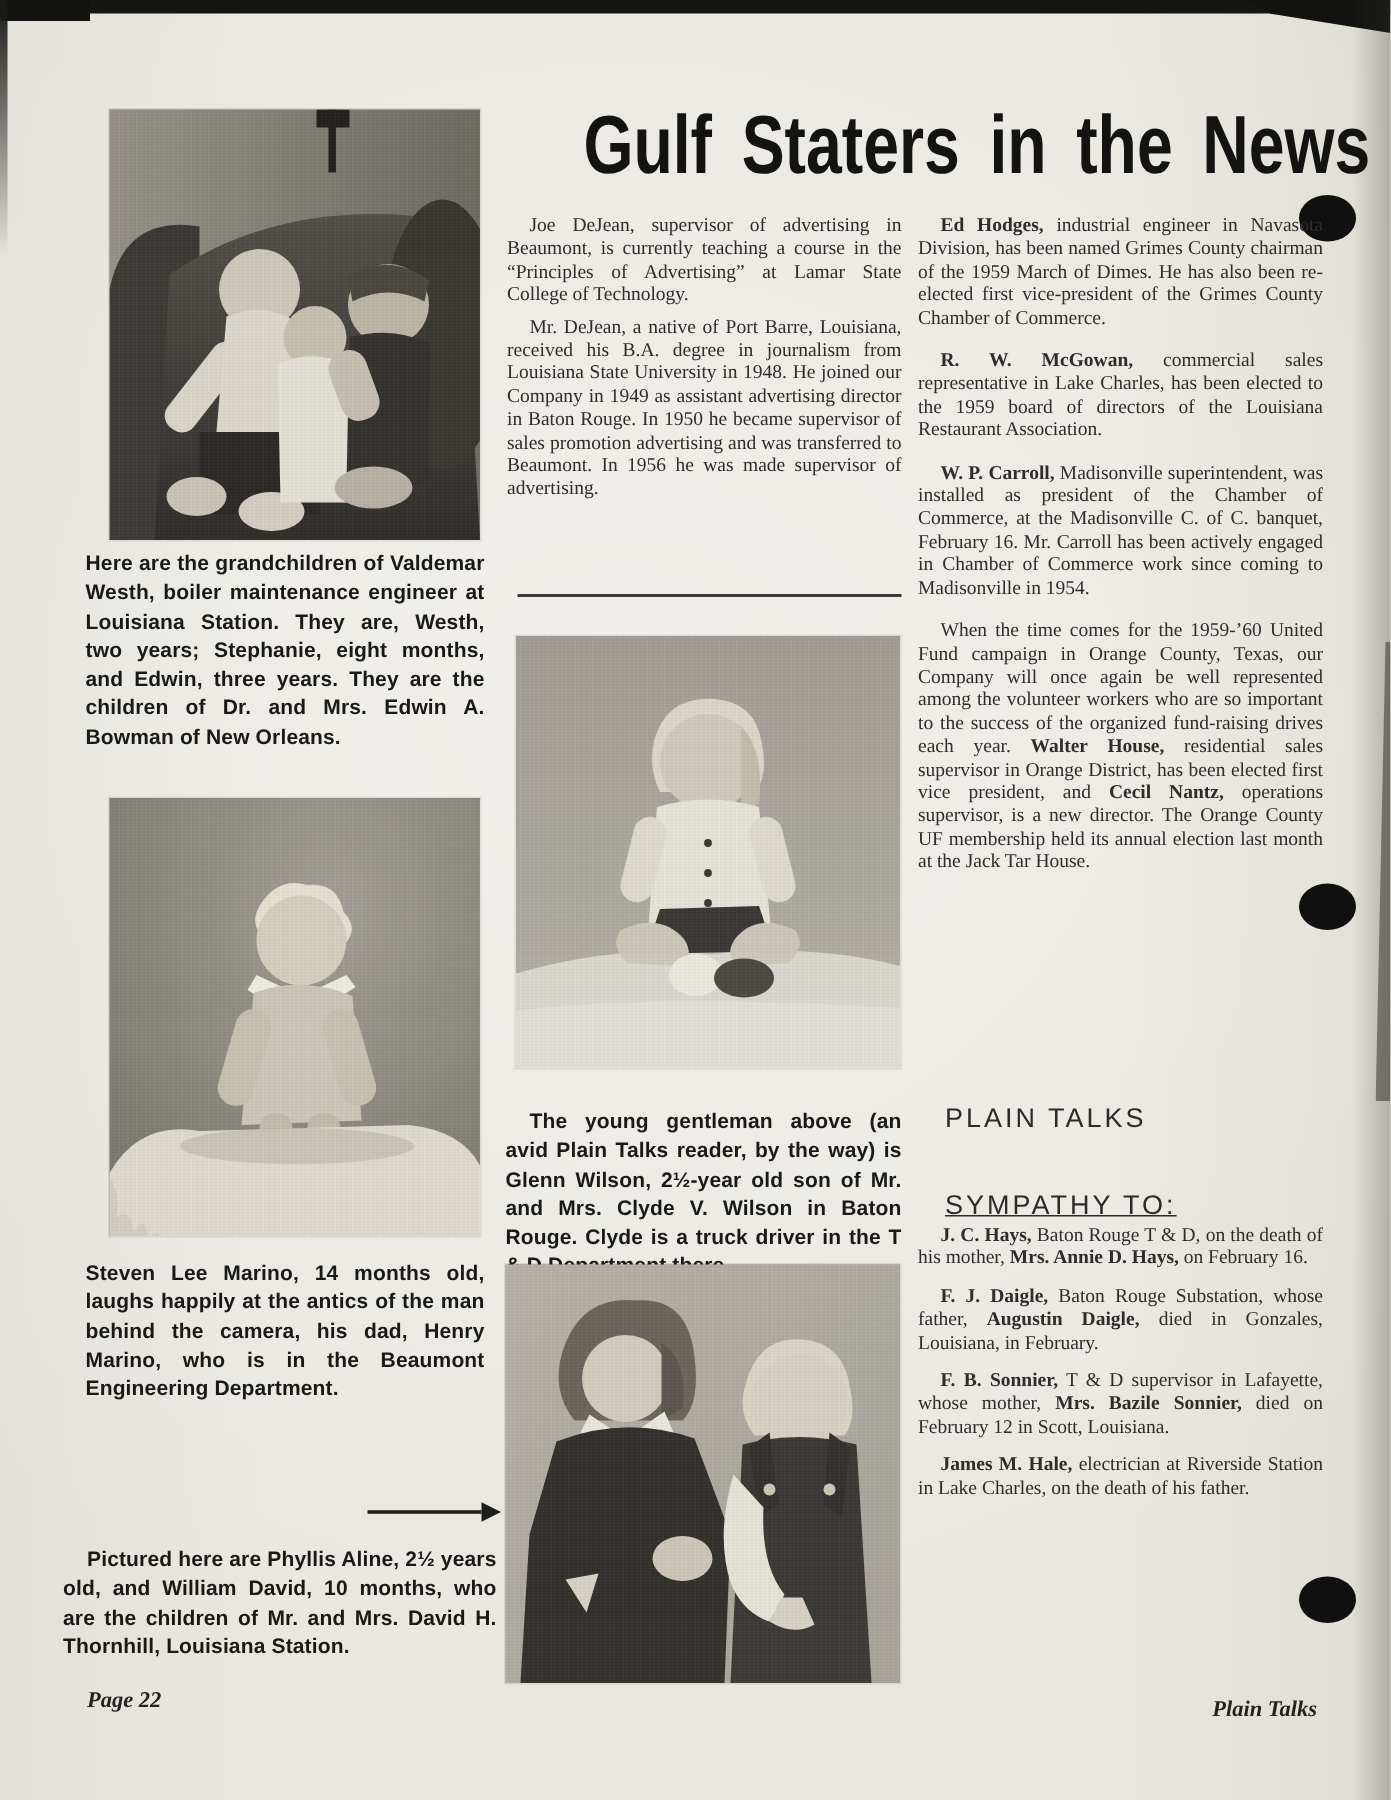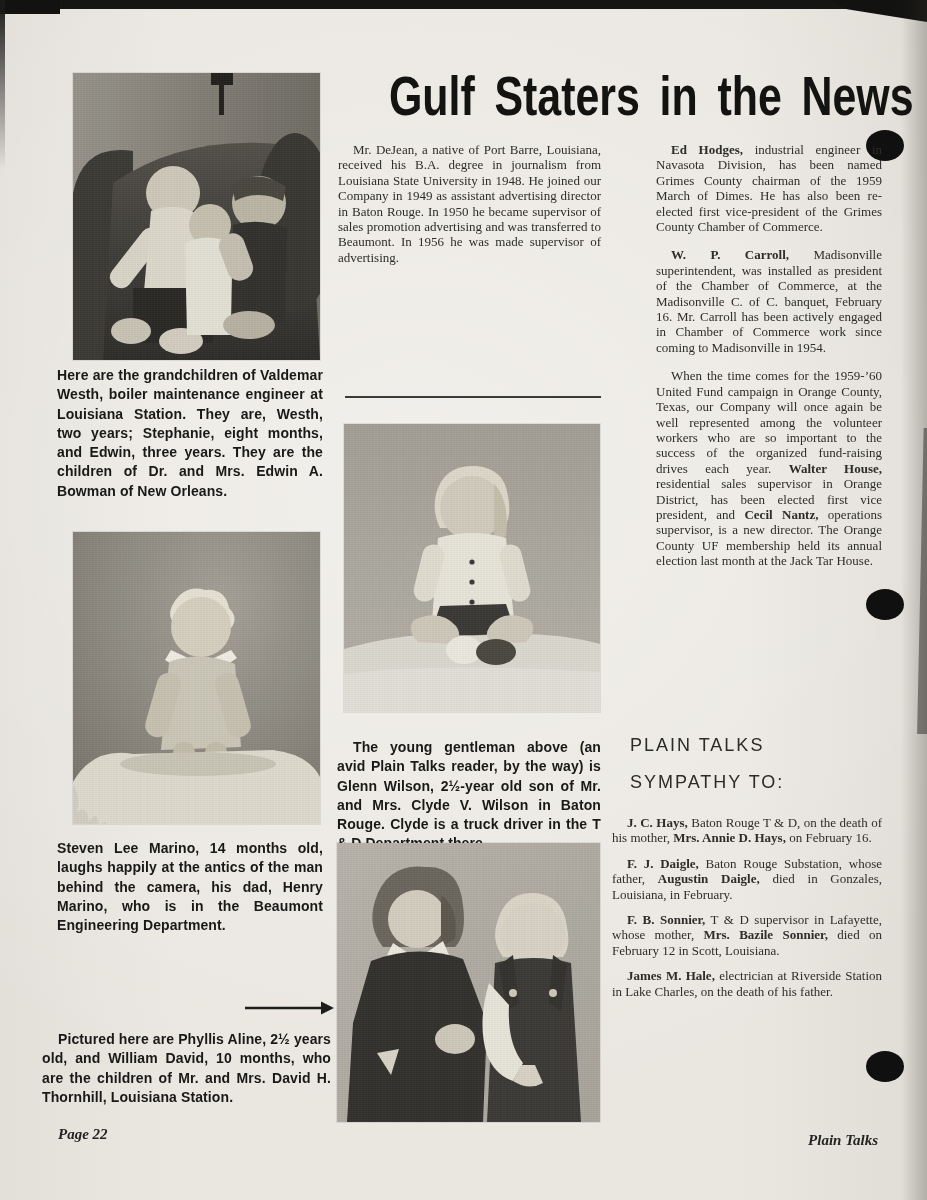--- a/index.html
+++ b/index.html
@@ -51,27 +51,27 @@
     letter-spacing:.1px;
   }
   .cap1{left:57px;top:366px;width:266px;}
   .cap2{left:57px;top:839px;width:266px;}
   .cap3{left:42px;top:1030px;width:289px;text-indent:16px;}
   .capmid{left:337px;top:726px;width:264px;text-indent:16px;margin-top:12px;}
   .bodycol{position:absolute;font-size:13px;line-height:15.4px;text-align:justify;color:#2e2d2a;}
   .bodycol p{margin:0 0 6px 0;text-indent:15px;}
   .midcol{left:338px;top:142px;width:263px;}
   .rightcol{left:612px;top:142px;width:270px;}
-  .rightcol p.news-item{margin-bottom:13px;margin-left:44px;}
+  .rightcol p.news-item{margin-bottom:13px;}
   .b{font-weight:700;}
   .rule{position:absolute;left:345px;top:396px;width:256px;height:2px;background:#3b3a36;}
   .symp-head{position:absolute;margin:0;font-family:"Liberation Sans", sans-serif;font-weight:400;
     font-size:18px;letter-spacing:2px;color:#2c2b28;}
   .sh1{left:630px;top:735px;}
-  .sh2{left:630px;top:772px;}
+  .sh2{left:630px;top:793px;text-decoration:underline;}
   .sympcol{left:612px;top:815px;width:270px;}
   .sympcol p{margin-bottom:10px;}
   
   .arrow{position:absolute;left:243px;top:1000px;width:92px;height:16px;}
   
   .footer-left,.footer-right{position:absolute;font-family:"Liberation Serif", serif;
     font-style:italic;font-weight:700;font-size:15px;color:#232321;}
   .footer-left{left:58px;top:1126px;}
   .footer-right{right:49px;top:1132px;}
 </style>
@@ -159,20 +159,21 @@
   </div>
   <p class="caption cap2">Steven Lee Marino, 14 months old, laughs happily at the antics of the man behind the camera, his dad, Henry Marino, who is in the Beaumont Engineering Department.</p>
 
   <svg class="arrow" viewBox="0 0 92 16">
     <line x1="2" y1="8" x2="78" y2="8" stroke="#1d1d1b" stroke-width="2.4"></line>
     <path d="M78,1.5 L91,8 L78,14.5 Z" fill="#1d1d1b"></path>
   </svg>
   <p class="caption cap3">Pictured here are Phyllis Aline, 2½ years old, and William David, 10 months, who are the children of Mr. and Mrs. David H. Thornhill, Louisiana Station.</p>
 
   <div class="bodycol midcol">
+    <p>Joe DeJean, supervisor of advertising in Beaumont, is currently teaching a course in the “Principles of Advertising” at Lamar State College of Technology.</p>
     <p>Mr. DeJean, a native of Port Barre, Louisiana, received his B.A. degree in journalism from Louisiana State University in 1948. He joined our Company in 1949 as assistant advertising director in Baton Rouge. In 1950 he became supervisor of sales promotion advertising and was transferred to Beaumont. In 1956 he was made supervisor of advertising.</p>
   </div>
   <div class="rule"></div>
 
   <div class="photo ph3">
     <svg width="256" height="288" viewBox="0 0 256 288">
       <defs>
         <linearGradient id="bg3" x1="0" y1="0" x2="0" y2="1">
           <stop offset="0" stop-color="#a39f96"></stop>
             <stop offset="1" stop-color="#b6b2a9"></stop>
@@ -228,20 +229,21 @@
         <circle cx="176" cy="150" r="4" fill="#cfc9ba"></circle>
         <circle cx="216" cy="150" r="4" fill="#cfc9ba"></circle>
         <path d="M152,140 Q140,180 150,212 Q158,232 176,238 L186,220 Q170,200 172,162 Z" fill="#e8e5da"></path>
         <path d="M176,238 Q192,248 206,240 L198,222 L184,222 Z" fill="#d8d3c5"></path>
       </g>
     </svg>
   </div>
 
   <div class="bodycol rightcol">
     <p class="news-item"><span class="b">Ed Hodges,</span><span> industrial engineer in Navasota Division, has been named Grimes County chairman of the 1959 March of Dimes. He has also been re-elected first vice-president of the Grimes County Chamber of Commerce.</span></p>
+    <p class="news-item"><span class="b">R. W. McGowan,</span><span> commercial sales representative in Lake Charles, has been elected to the 1959 board of directors of the Louisiana Restaurant Association.</span></p>
     <p class="news-item"><span class="b">W. P. Carroll,</span><span> Madisonville superintendent, was installed as president of the Chamber of Commerce, at the Madisonville C. of C. banquet, February 16. Mr. Carroll has been actively engaged in Chamber of Commerce work since coming to Madisonville in 1954.</span></p>
     <p class="news-item"><span>When the time comes for the 1959-’60 United Fund campaign in Orange County, Texas, our Company will once again be well represented among the volunteer workers who are so important to the success of the organized fund-raising drives each year. </span><span class="b">Walter House,</span><span> residential sales supervisor in Orange District, has been elected first vice president, and </span><span class="b">Cecil Nantz,</span><span> operations supervisor, is a new director. The Orange County UF membership held its annual election last month at the Jack Tar House.</span></p>
   </div>
 
   <h2 class="symp-head sh1">PLAIN TALKS</h2>
   <h2 class="symp-head sh2">SYMPATHY TO:</h2>
 
   <div class="bodycol sympcol">
     <p><span class="b">J. C. Hays,</span><span> Baton Rouge T &amp; D, on the death of his mother, </span><span class="b">Mrs. Annie D. Hays,</span><span> on February 16.</span></p>
     <p><span class="b">F. J. Daigle,</span><span> Baton Rouge Substation, whose father, </span><span class="b">Augustin Daigle,</span><span> died in Gonzales, Louisiana, in February.</span></p>

